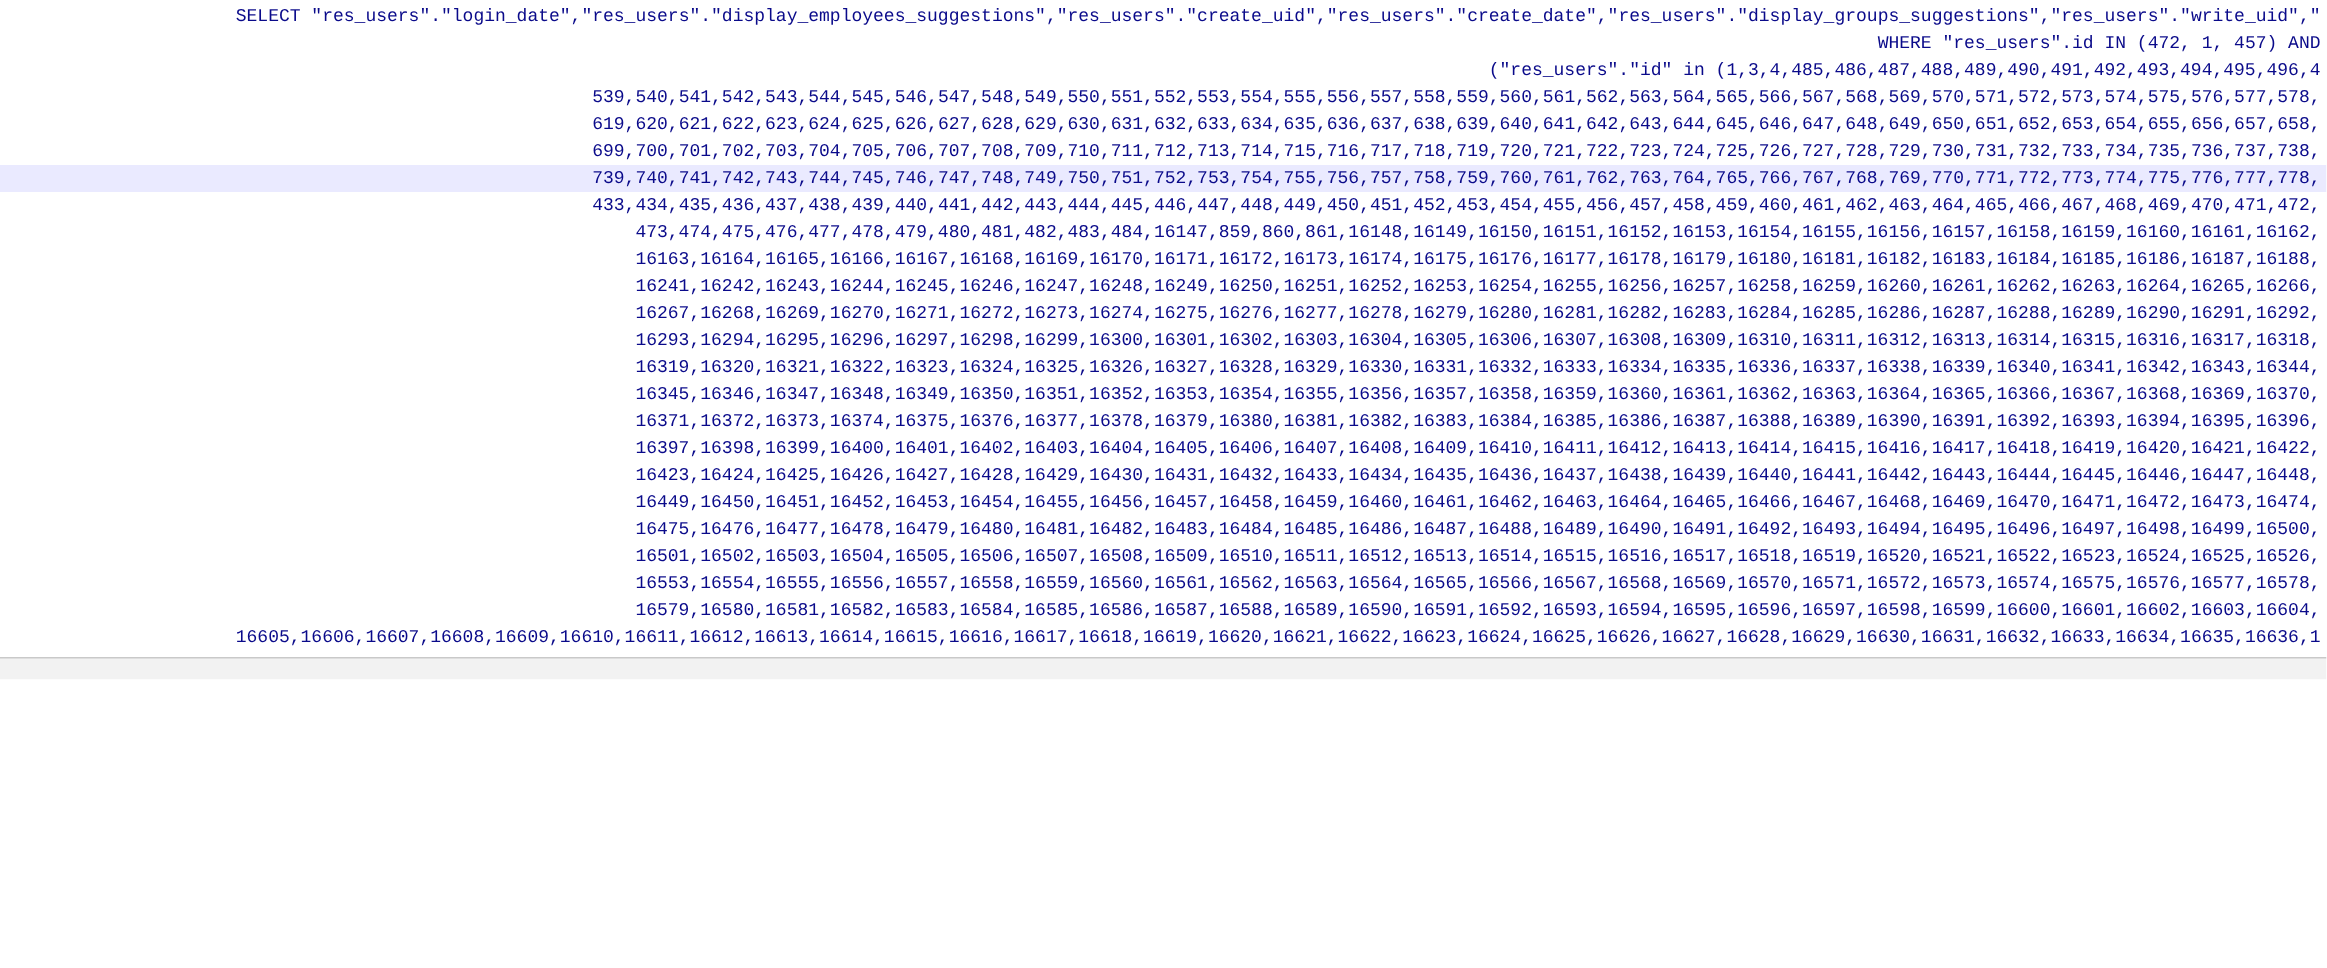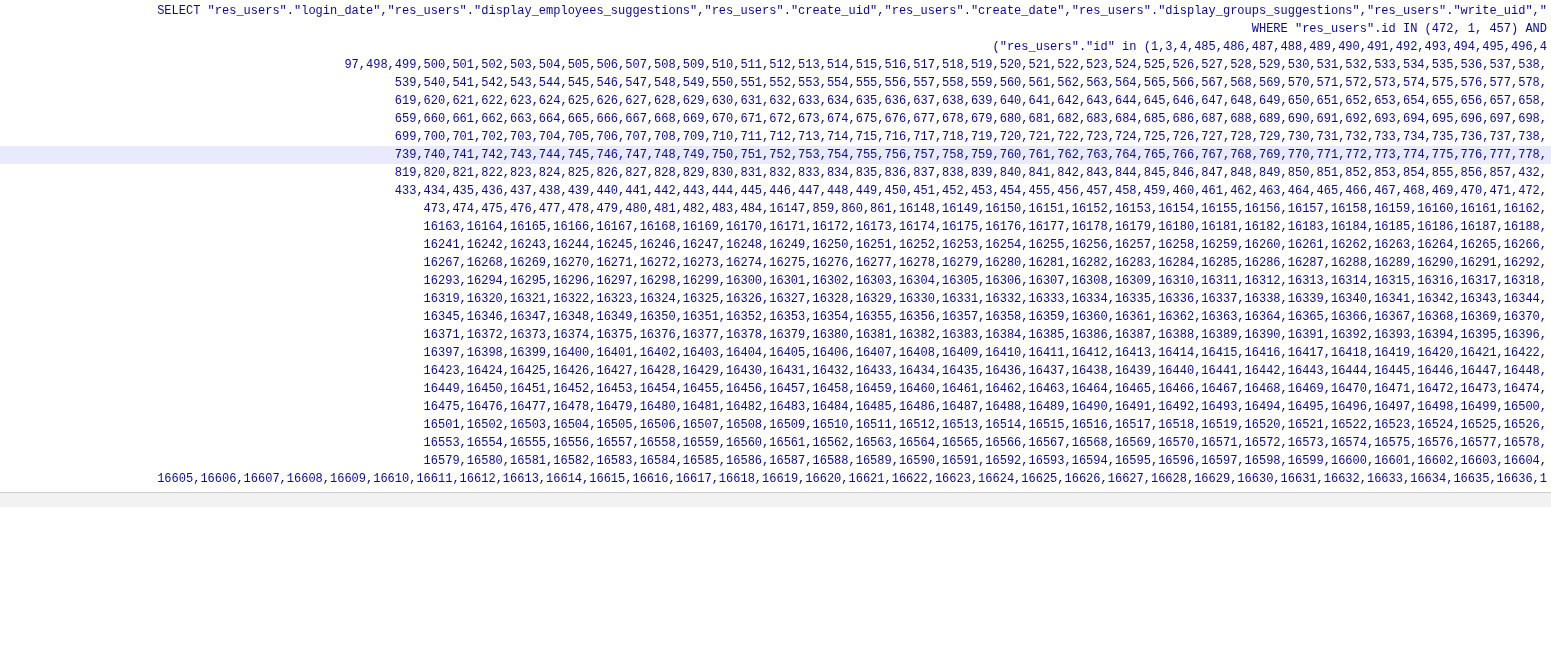--- a/index.html
+++ b/index.html
@@ -33,27 +33,24 @@
     border-top: 1px solid #c9c9c9;
   }
 </style>
 </head>
 <body>
 
 <div class="viewer">
   <div class="line">SELECT "res_users"."login_date","res_users"."display_employees_suggestions","res_users"."create_uid","res_users"."create_date","res_users"."display_groups_suggestions","res_users"."write_uid","</div>
   <div class="line">                        WHERE "res_users".id IN (472, 1, 457) AND</div>
   <div class="line">                        ("res_users"."id" in (1,3,4,485,486,487,488,489,490,491,492,493,494,495,496,4</div>
-  <div class="line">97,498,499,500,501,502,503,504,505,506,507,508,509,510,511,512,513,514,515,516,517,518,519,520,521,522,523,524,525,526,527,528,529,530,531,532,533,534,535,536,537,538,</div>
   <div class="line">539,540,541,542,543,544,545,546,547,548,549,550,551,552,553,554,555,556,557,558,559,560,561,562,563,564,565,566,567,568,569,570,571,572,573,574,575,576,577,578,</div>
   <div class="line">619,620,621,622,623,624,625,626,627,628,629,630,631,632,633,634,635,636,637,638,639,640,641,642,643,644,645,646,647,648,649,650,651,652,653,654,655,656,657,658,</div>
-  <div class="line">659,660,661,662,663,664,665,666,667,668,669,670,671,672,673,674,675,676,677,678,679,680,681,682,683,684,685,686,687,688,689,690,691,692,693,694,695,696,697,698,</div>
   <div class="line">699,700,701,702,703,704,705,706,707,708,709,710,711,712,713,714,715,716,717,718,719,720,721,722,723,724,725,726,727,728,729,730,731,732,733,734,735,736,737,738,</div>
   <div class="line highlight">739,740,741,742,743,744,745,746,747,748,749,750,751,752,753,754,755,756,757,758,759,760,761,762,763,764,765,766,767,768,769,770,771,772,773,774,775,776,777,778,</div>
-  <div class="line">819,820,821,822,823,824,825,826,827,828,829,830,831,832,833,834,835,836,837,838,839,840,841,842,843,844,845,846,847,848,849,850,851,852,853,854,855,856,857,432,</div>
   <div class="line">433,434,435,436,437,438,439,440,441,442,443,444,445,446,447,448,449,450,451,452,453,454,455,456,457,458,459,460,461,462,463,464,465,466,467,468,469,470,471,472,</div>
   <div class="line">473,474,475,476,477,478,479,480,481,482,483,484,16147,859,860,861,16148,16149,16150,16151,16152,16153,16154,16155,16156,16157,16158,16159,16160,16161,16162,</div>
   <div class="line">16163,16164,16165,16166,16167,16168,16169,16170,16171,16172,16173,16174,16175,16176,16177,16178,16179,16180,16181,16182,16183,16184,16185,16186,16187,16188,</div>
   <div class="line">16241,16242,16243,16244,16245,16246,16247,16248,16249,16250,16251,16252,16253,16254,16255,16256,16257,16258,16259,16260,16261,16262,16263,16264,16265,16266,</div>
   <div class="line">16267,16268,16269,16270,16271,16272,16273,16274,16275,16276,16277,16278,16279,16280,16281,16282,16283,16284,16285,16286,16287,16288,16289,16290,16291,16292,</div>
   <div class="line">16293,16294,16295,16296,16297,16298,16299,16300,16301,16302,16303,16304,16305,16306,16307,16308,16309,16310,16311,16312,16313,16314,16315,16316,16317,16318,</div>
   <div class="line">16319,16320,16321,16322,16323,16324,16325,16326,16327,16328,16329,16330,16331,16332,16333,16334,16335,16336,16337,16338,16339,16340,16341,16342,16343,16344,</div>
   <div class="line">16345,16346,16347,16348,16349,16350,16351,16352,16353,16354,16355,16356,16357,16358,16359,16360,16361,16362,16363,16364,16365,16366,16367,16368,16369,16370,</div>
   <div class="line">16371,16372,16373,16374,16375,16376,16377,16378,16379,16380,16381,16382,16383,16384,16385,16386,16387,16388,16389,16390,16391,16392,16393,16394,16395,16396,</div>
   <div class="line">16397,16398,16399,16400,16401,16402,16403,16404,16405,16406,16407,16408,16409,16410,16411,16412,16413,16414,16415,16416,16417,16418,16419,16420,16421,16422,</div>

